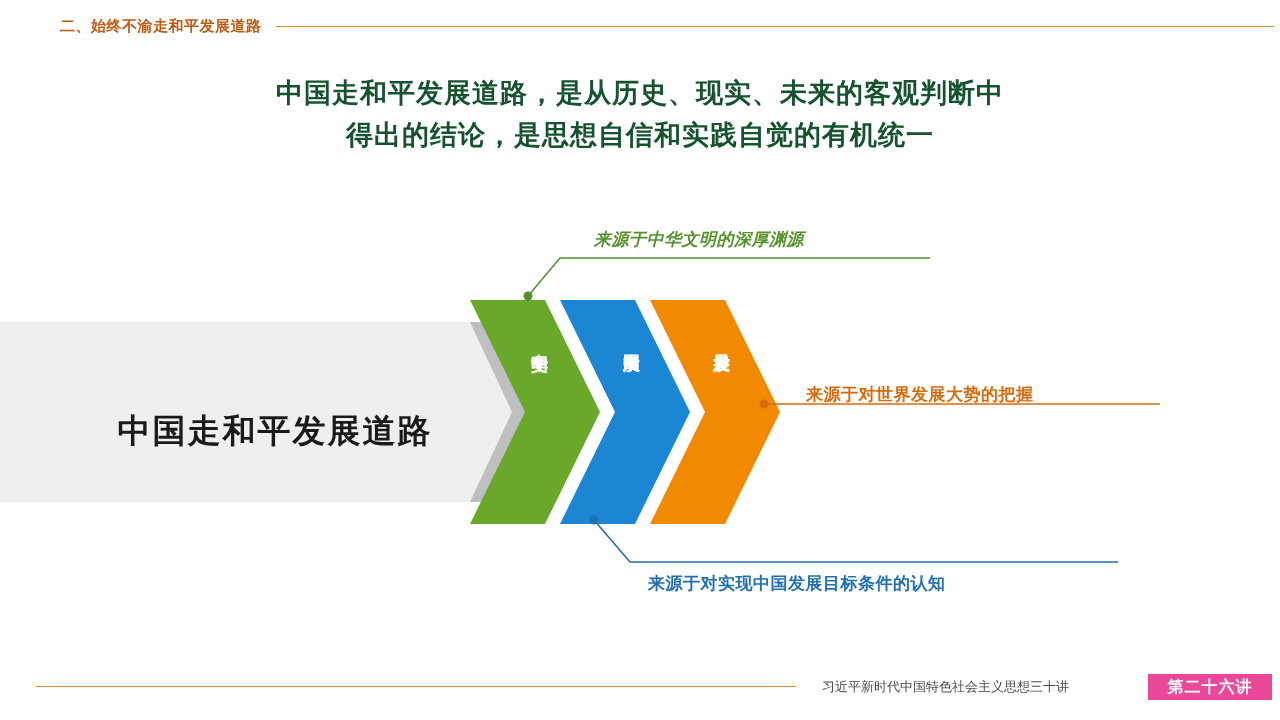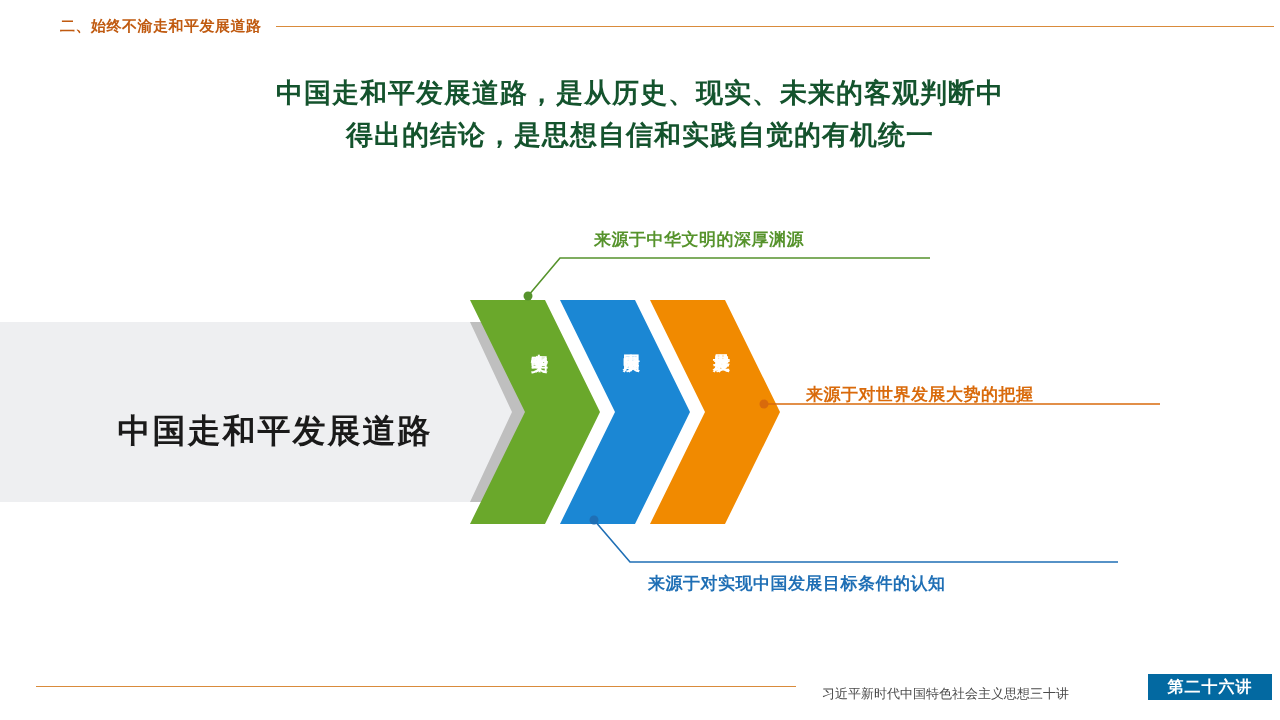--- a/index.html
+++ b/index.html
@@ -118,29 +118,28 @@
     height: 1px;
     background: #D98B3B;
   }
   .footer-text {
     position: absolute;
     left: 822px;
     top: 678px;
     color: #4a4a4a;
     font-size: 13px;
     white-space: nowrap;
-    margin-top: 7px;
   }
   .footer-badge {
     position: absolute;
     left: 1148px;
     top: 674px;
     width: 124px;
     height: 26px;
-    background: #0369a1;
+    background: #ec4899;
     color: #ffffff;
     font-size: 16px;
     font-weight: bold;
     display: flex;
     align-items: center;
     justify-content: center;
     letter-spacing: 1px;
   }
 </style>
 </head>
@@ -178,20 +177,20 @@
     <circle cx="764" cy="404" r="4.5" fill="#D96A0B"></circle>
 
     <polyline points="594,520 630,562 1118,562" fill="none" stroke="#1F6FB5" stroke-width="1.6"></polyline>
     <circle cx="594" cy="520" r="4.5" fill="#1F6FB5"></circle>
   </svg>
 
   <div class="chev-text" style="left:520px; top:340px; width:30px;">中华文明</div>
   <div class="chev-text" style="left:612px; top:340px; width:30px;">中国发展</div>
   <div class="chev-text" style="left:702px; top:340px; width:30px;">世界发展</div>
 
-  <div class="callout callout-green" style="left:594px; top:228px;">来源于中华文明的深厚渊源</div>
+  <div class="callout callout-green" style="left:594px; top:228px;font-style:italic;">来源于中华文明的深厚渊源</div>
   <div class="callout callout-orange" style="left:806px; top:371px;">来源于对世界发展大势的把握</div>
   <div class="callout callout-blue" style="left:648px; top:572px;">来源于对实现中国发展目标条件的认知</div>
 </div>
 
 <div class="footer-rule"></div>
 <div class="footer-text">习近平新时代中国特色社会主义思想三十讲</div>
 <div class="footer-badge">第二十六讲</div>
 
 </body></html>

